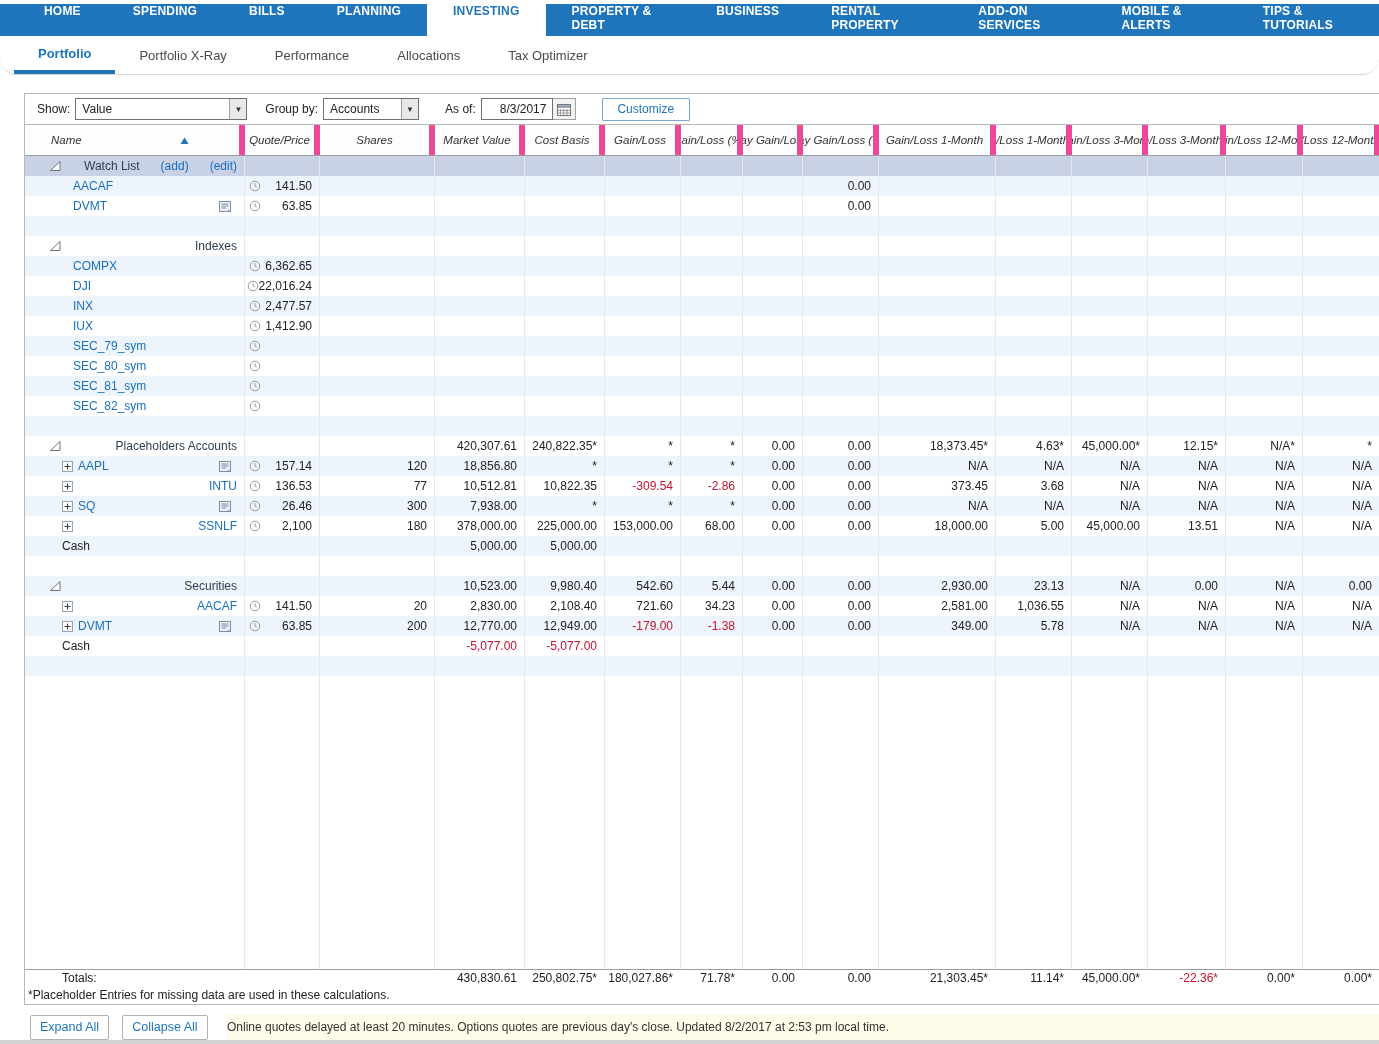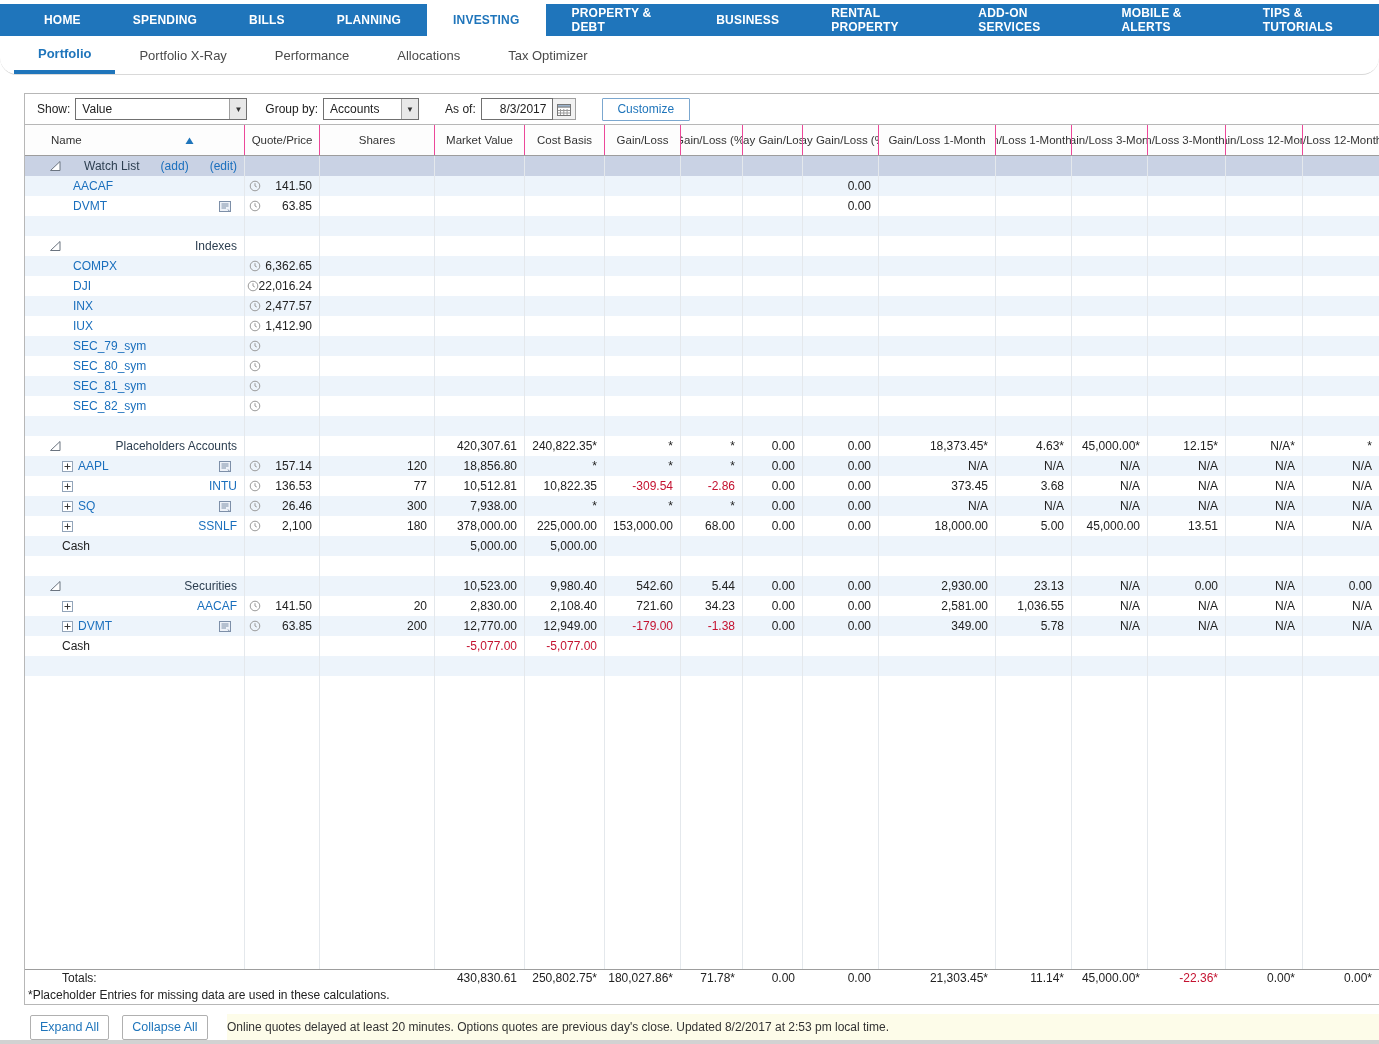--- a/index.html
+++ b/index.html
@@ -6,21 +6,21 @@
     --accent:#1f75bb; --neg:#c41230; --alt:#edf4fb; --grp:#c9d2e4; --status:#fdfce9;
     --border:#b7b7b7; --cellline:#e4e8ec; --link:#1a6fbd;
   }
   *{box-sizing:border-box;}
   html,body{margin:0;padding:0;background:#fff;}
   body{width:1379px;height:1044px;overflow:hidden;font-family:"Liberation Sans",sans-serif;font-size:12px;color:#222;}
 
   
   .topnav-wrap{padding-top:4px;background:#fff;}
   .topnav{background:var(--accent);height:32px;display:flex;align-items:stretch;padding-left:18px;}
-  .topnav .nav-item{color:#fff;font-weight:bold;font-size:12px;display:flex;align-items:center;
+  .topnav .nav-item{color:#fff;font-weight:bold;font-size:12px;display:flex;
     padding:0 26px;letter-spacing:.2px;cursor:default;}
   .topnav .nav-item.active{background:#fff;color:var(--accent);margin-top:-4px;padding-top:4px;}
 
   
   .subnav{display:flex;align-items:stretch;height:39px;border-bottom:1px solid #d9d9d9;background:#fff;padding-left:14px;border-radius:17px;}
   .subnav .sub-item{display:flex;align-items:center;padding:0 24px;color:#4a4a4a;font-size:13px;}
   .subnav .sub-item.active{color:var(--accent);border-bottom:4px solid var(--accent);font-weight:bold;}
 
   
   .region{margin:18px 0 0 24px;width:1362px;height:912px;border:1px solid var(--border);
@@ -41,22 +41,22 @@
     color:var(--accent);display:flex;align-items:center;justify-content:center;border-radius:1px;}
 
   
   .grid{flex:1;display:flex;flex-direction:column;border-top:1px solid var(--border);min-height:0;}
   .row{display:flex;flex:0 0 20px;height:20px;align-items:center;background:#fff;}
   .row.alt{background:var(--alt);}
   .row.group-special{background:var(--grp);}
   .header-row{flex:0 0 31px;height:31px;border-bottom:1px solid #9d9d9d;background:#fdfdfd;align-items:stretch;display:flex;}
   .cell{height:100%;border-right:1px solid var(--cellline);display:flex;align-items:center;
     justify-content:flex-end;padding:0 7px 0 2px;white-space:nowrap;overflow:hidden;}
-  .hcell{border-right:1px solid #ec4899;justify-content:center;text-align:center;color:#333;
-    font-size:11.5px;line-height:13px;padding:0 2px;position:relative;}
+  .hcell{border-right:6px solid #ec4899;justify-content:center;text-align:center;color:#333;
+    font-size:11.5px;line-height:13px;padding:0 2px;position:relative;font-style:italic;}
   .hcell span{display:block;}
   .name-cell{justify-content:space-between;padding-left:0;position:relative;}
   .name-h{justify-content:flex-start;padding-left:26px;text-align:left;}
   .sort{position:absolute;right:50px;top:10px;}
   .col-name{width:220px;flex:0 0 220px;}
   .col-quote{width:75px;flex:0 0 75px;}
   .col-shares{width:115px;flex:0 0 115px;}
   .col-mv{width:90px;flex:0 0 90px;}
   .col-cb{width:80px;flex:0 0 80px;}
   .col-gl{width:76px;flex:0 0 76px;}

